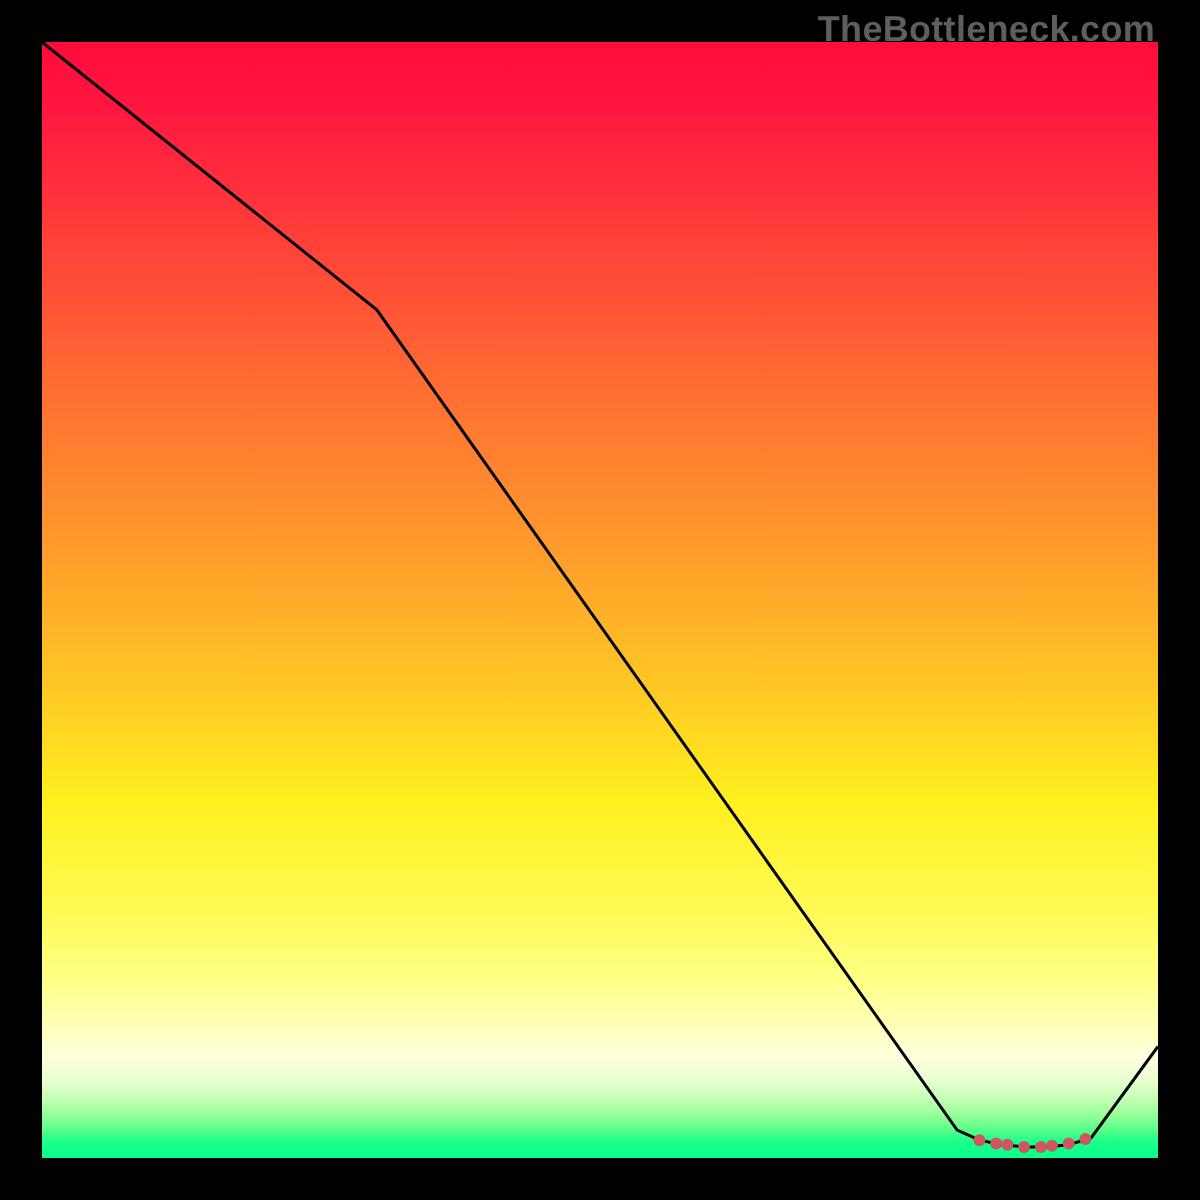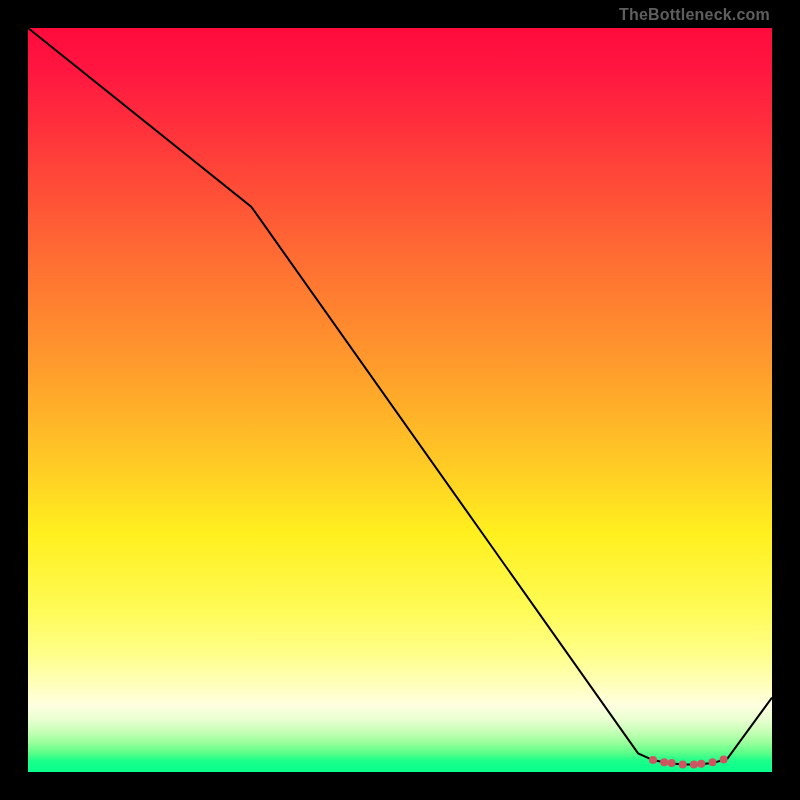--- a/index.html
+++ b/index.html
@@ -40,21 +40,21 @@
       #58ff88 97.5%,
       #1bff8a 98.5%,
       #08ff8e 100%);
   }
   .attribution {
     position: absolute;
     right: 30px;
     top: 6px;
     font-family: Arial, Helvetica, sans-serif;
     font-weight: 700;
-    font-size: 16px;
+    font-size: 24px;
     color: #5e5e5e;
     letter-spacing: 0.2px;
   }
   svg.curve {
     position: absolute;
     left: 0;
     top: 0;
     width: 744px;
     height: 744px;
   }

